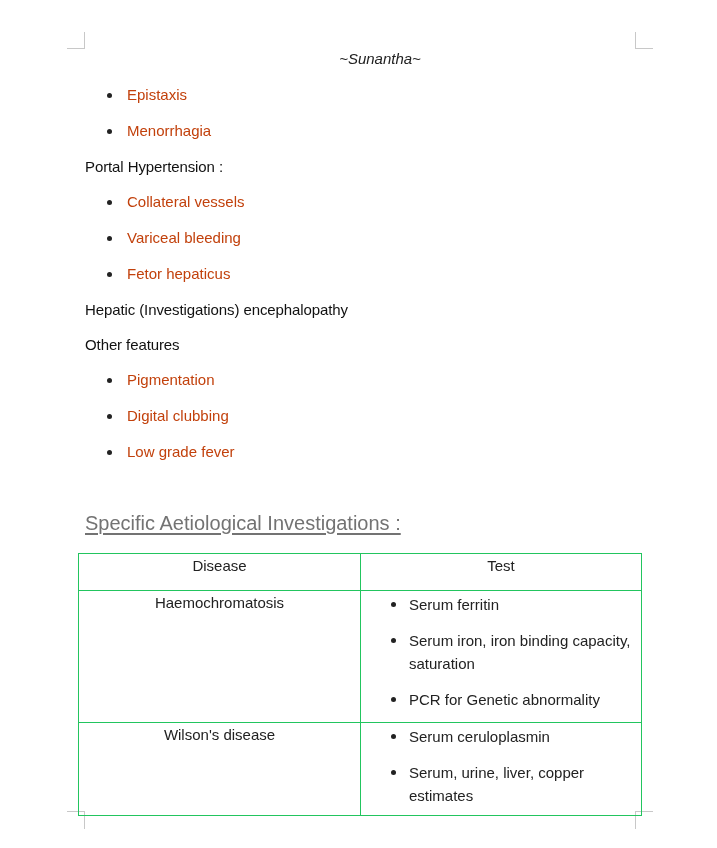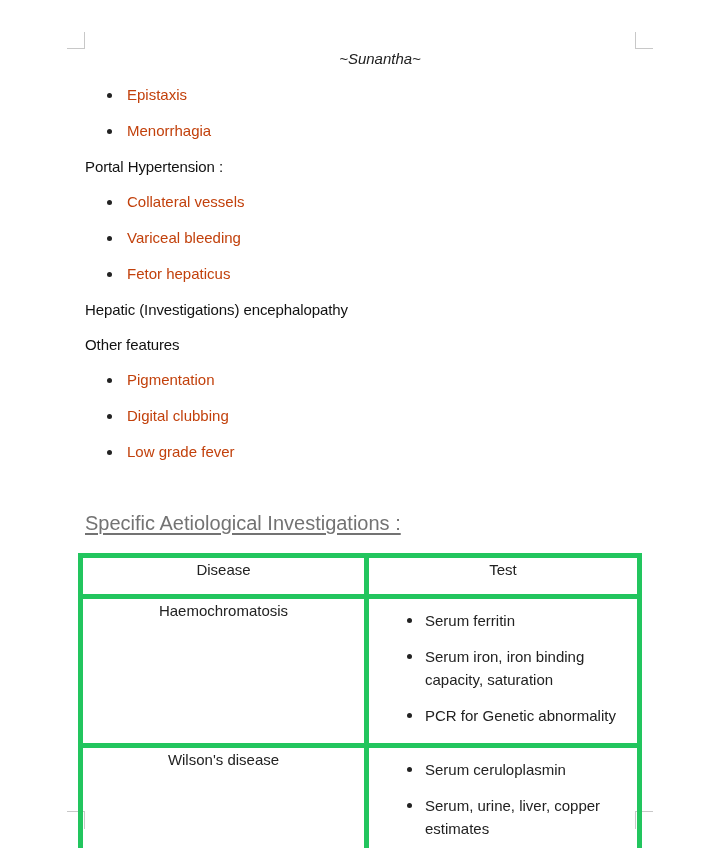--- a/index.html
+++ b/index.html
@@ -10,25 +10,25 @@
                  font-style: italic; font-size: 15px; color: #222; }
   .content { position: absolute; left: 85px; top: 84px; width: 560px; }
   .blist { list-style: none; margin: 0; padding: 0; }
   .blist li { position: relative; padding-left: 42px; font-size: 15px; height: 36px; line-height: 22px; color: #c2410c; }
   .blist li .bullet { position: absolute; left: 22px; top: 9px; width: 5px; height: 5px; border-radius: 50%; background: #222; }
   .subhead { font-size: 15px; height: 35px; line-height: 22px; color: #111; }
   .subhead .strong { font-weight: normal; letter-spacing: -0.1px; }
   .section-title { position: absolute; left: 85px; top: 512px; font-size: 20px; text-decoration: underline;
                    text-underline-offset: 3px; color: #737373; }
   table.inv { position: absolute; left: 78px; top: 553px; width: 564px; border-collapse: collapse; font-size: 15px; color: #222; }
-  table.inv td, table.inv th { border: 5px solid #22c55e; vertical-align: top; padding: 0; }
+  table.inv td, table.inv th { border: 1px solid #22c55e; vertical-align: top; padding: 0; }
   table.inv th { font-weight: normal; height: 34px; text-align: center; line-height: 20px; padding-top: 2px; }
   .col1 { width: 281px; }
   .dis { text-align: center; padding-top: 2px !important; line-height: 20px; }
-  .tests { list-style: none; margin: 8px; padding: 2px 8px 8px 0; }
+  .tests { list-style: none; margin: 0; padding: 2px 8px 8px 0; }
   .tests li { position: relative; padding-left: 48px; line-height: 23px; margin-bottom: 13px; }
   .tests li:last-child { margin-bottom: 0; }
   .tests li .bullet { position: absolute; left: 30px; top: 9px; width: 5px; height: 5px; border-radius: 50%; background: #222; }
 </style>
 </head>
 <body>
 
 <div class="corner" style="left:84px;top:32px;width:1px;height:17px;"></div>
 <div class="corner" style="left:67px;top:48px;width:18px;height:1px;"></div>
 <div class="corner" style="left:635px;top:32px;width:1px;height:17px;"></div>

